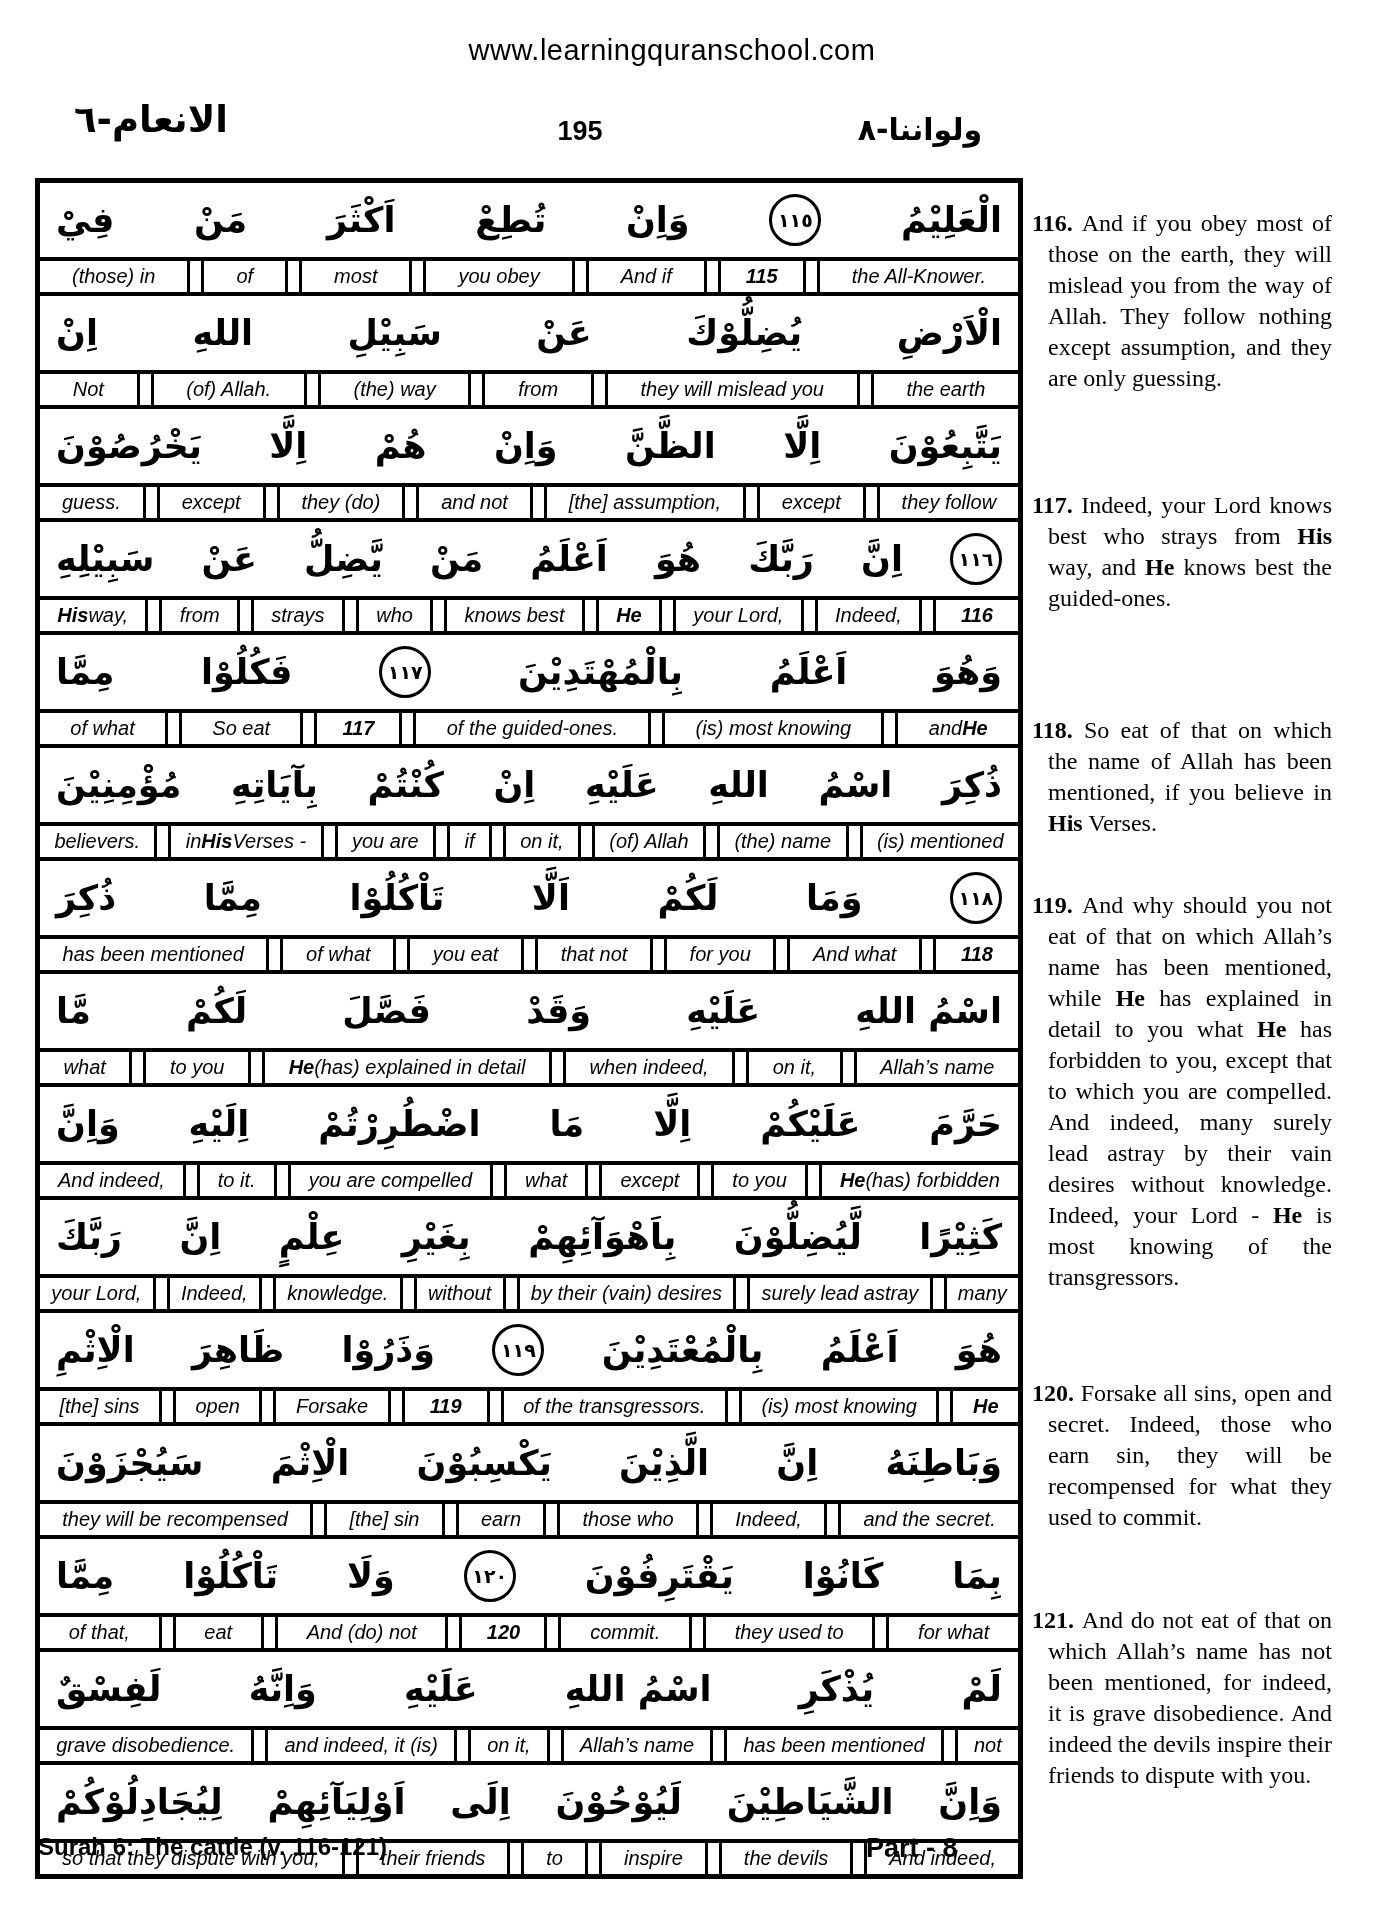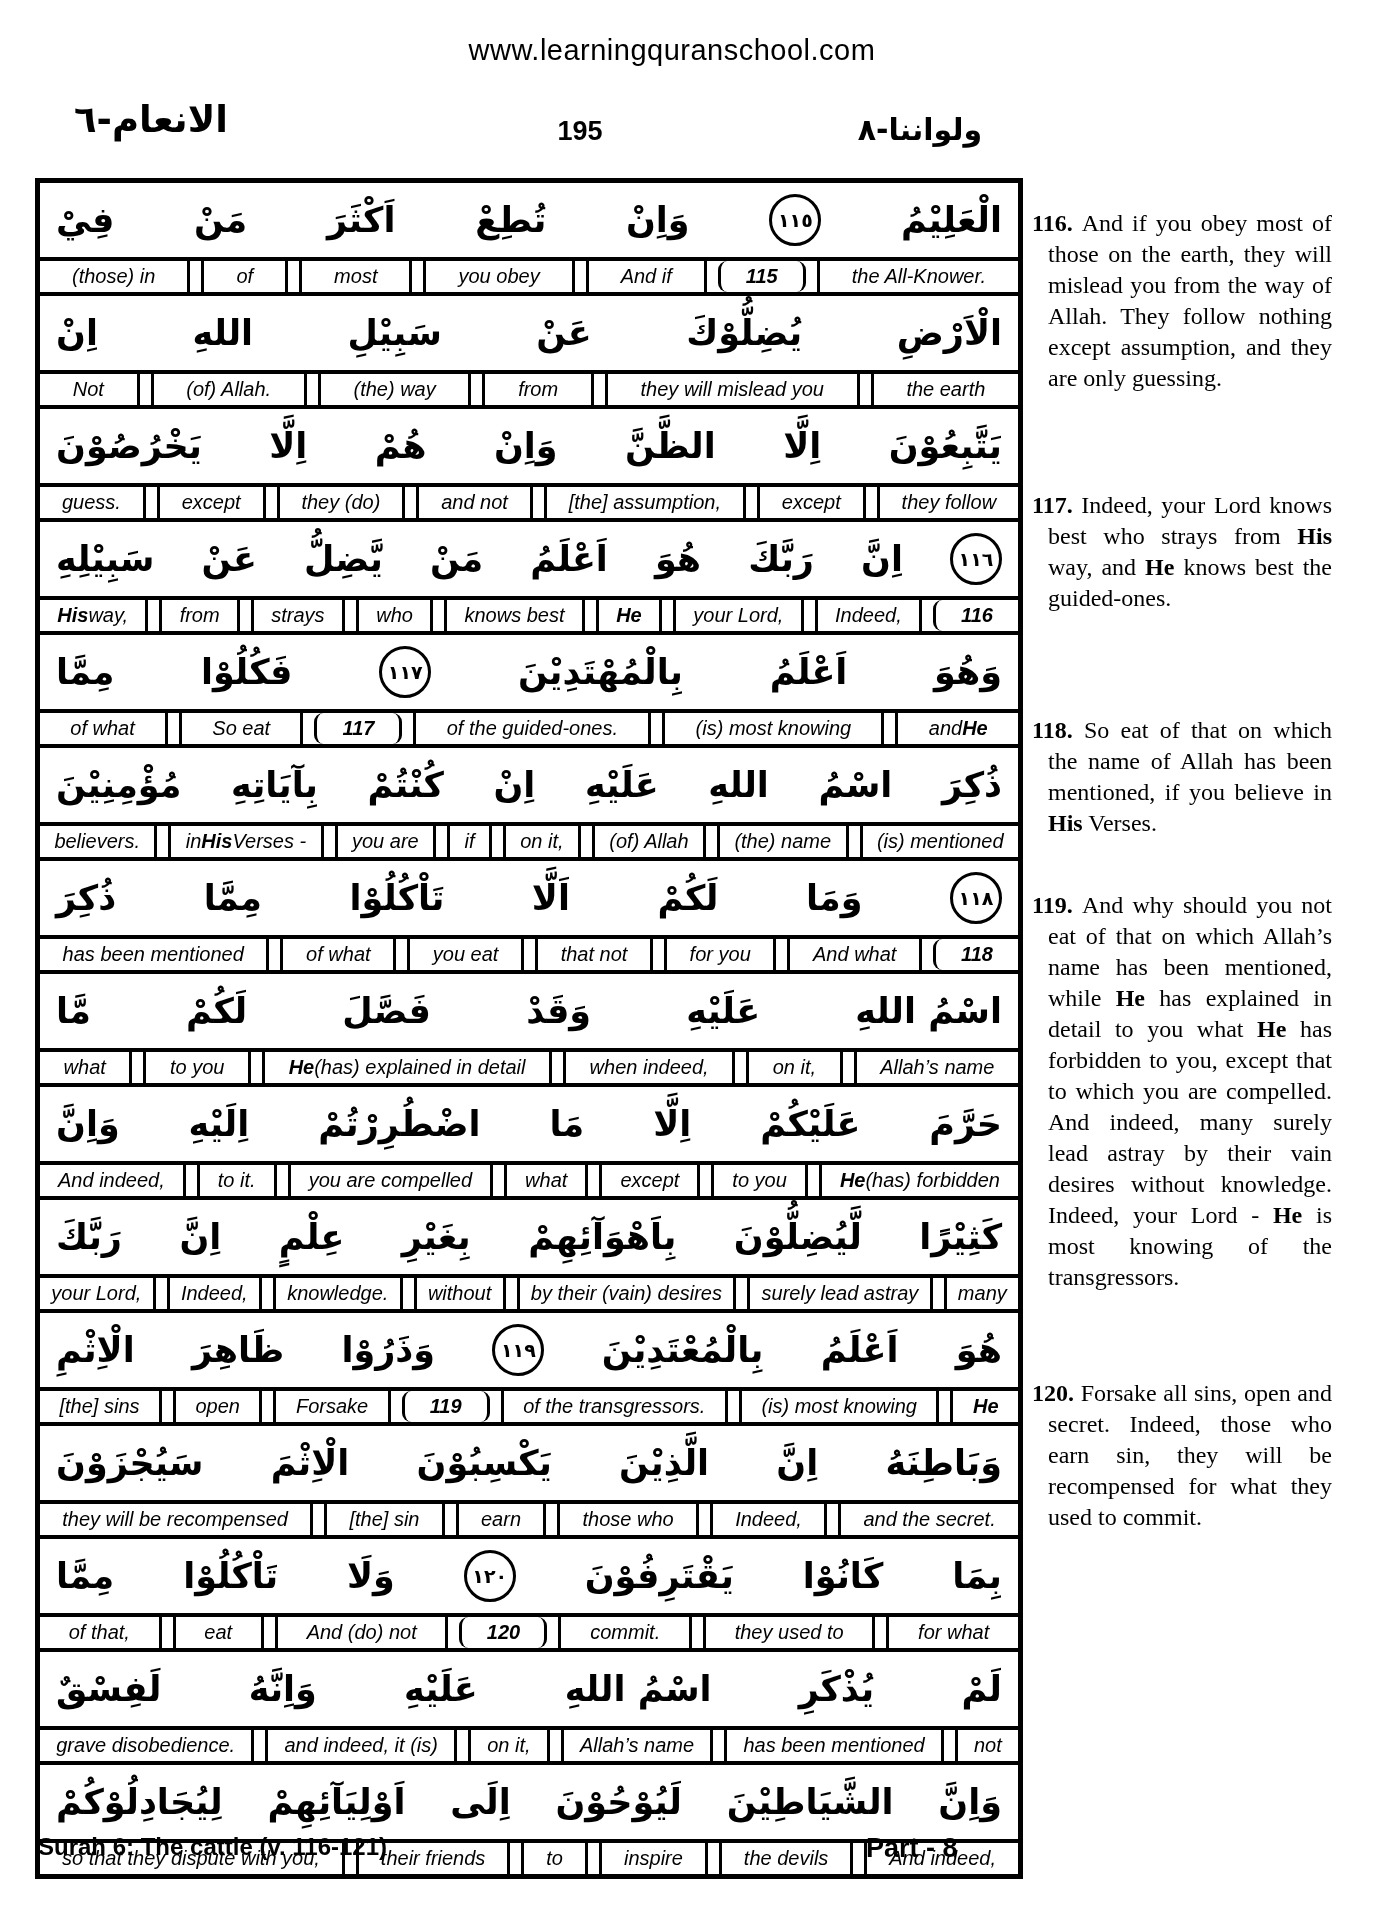--- a/index.html
+++ b/index.html
@@ -25,21 +25,21 @@
   .verse-circle{display:inline-flex;align-items:center;justify-content:center;
                 width:46px;height:46px;border:3px solid #000;border-radius:50%;
                 font-size:19px;font-weight:bold;line-height:1;flex:0 0 auto;}
   .en-row{display:flex;direction:ltr;column-gap:11px;border-bottom:4px solid #000;min-height:31px;font-style:italic;}
   .en-row:last-child{border-bottom:none;}
   .en-cell{flex:1 1 auto;border-left:3px solid #000;border-right:3px solid #000;
            display:flex;align-items:center;justify-content:center;
            font-size:20px;padding:1px 7px;white-space:nowrap;}
   .en-cell:first-child{border-left:none;}
   .en-cell:last-child{border-right:none;}
-  .en-cell.num{flex:0 0 auto;min-width:68px;font-weight:bold;border-radius:9px;}
+  .en-cell.num{flex:0 0 auto;min-width:68px;font-weight:bold;}
   .en-cell b{font-weight:bold;}
 
   .margin-col{position:absolute;left:1032px;top:12px;width:300px;height:1905px;
               font-family:"Liberation Serif",serif;}
   .mv{position:absolute;left:0;width:100%;margin:0;font-size:24px;line-height:31px;
       text-align:justify;padding-left:16px;text-indent:-16px;box-sizing:border-box;}
   .mv b{font-weight:bold;}
 
   .footer-left{position:absolute;left:38px;top:1833px;font-size:24px;font-weight:bold;}
   .footer-right{position:absolute;left:866px;top:1833px;font-size:27px;font-weight:bold;}
@@ -336,17 +336,18 @@
         <span class="en-cell">And indeed,</span>
       </div>
     </div>
 
   <div class="margin-col">
       <p class="mv" style="top: 196px;"><b>116. </b>And if you obey most of those on the earth, they will mislead you from the way of Allah. They follow nothing except assumption, and they are only guessing.</p>
       <p class="mv" style="top: 478px;"><b>117. </b>Indeed, your Lord knows best who strays from <b>His</b> way, and <b>He</b> knows best the guided-ones.</p>
       <p class="mv" style="top: 703px;"><b>118. </b>So eat of that on which the name of Allah has been mentioned, if you believe in <b>His</b> Verses.</p>
       <p class="mv" style="top: 878px;"><b>119. </b>And why should you not eat of that on which Allah’s name has been mentioned, while <b>He</b> has explained in detail to you what <b>He</b> has forbidden to you, except that to which you are compelled. And indeed, many surely lead astray by their vain desires without knowledge. Indeed, your Lord - <b>He</b> is most knowing of the transgressors.</p>
       <p class="mv" style="top: 1366px;"><b>120. </b>Forsake all sins, open and secret. Indeed, those who earn sin, they will be recompensed for what they used to commit.</p>
+      <p class="mv" style="top: 1593px;"><b>121. </b>And do not eat of that on which Allah’s name has not been mentioned, for indeed, it is grave disobedience. And indeed the devils inspire their friends to dispute with you.</p>
     </div>
 
   <div class="footer-left">Surah 6: The cattle (v. 116-121)</div>
   <div class="footer-right">Part - 8</div>
 </div>
 
 </body></html>

